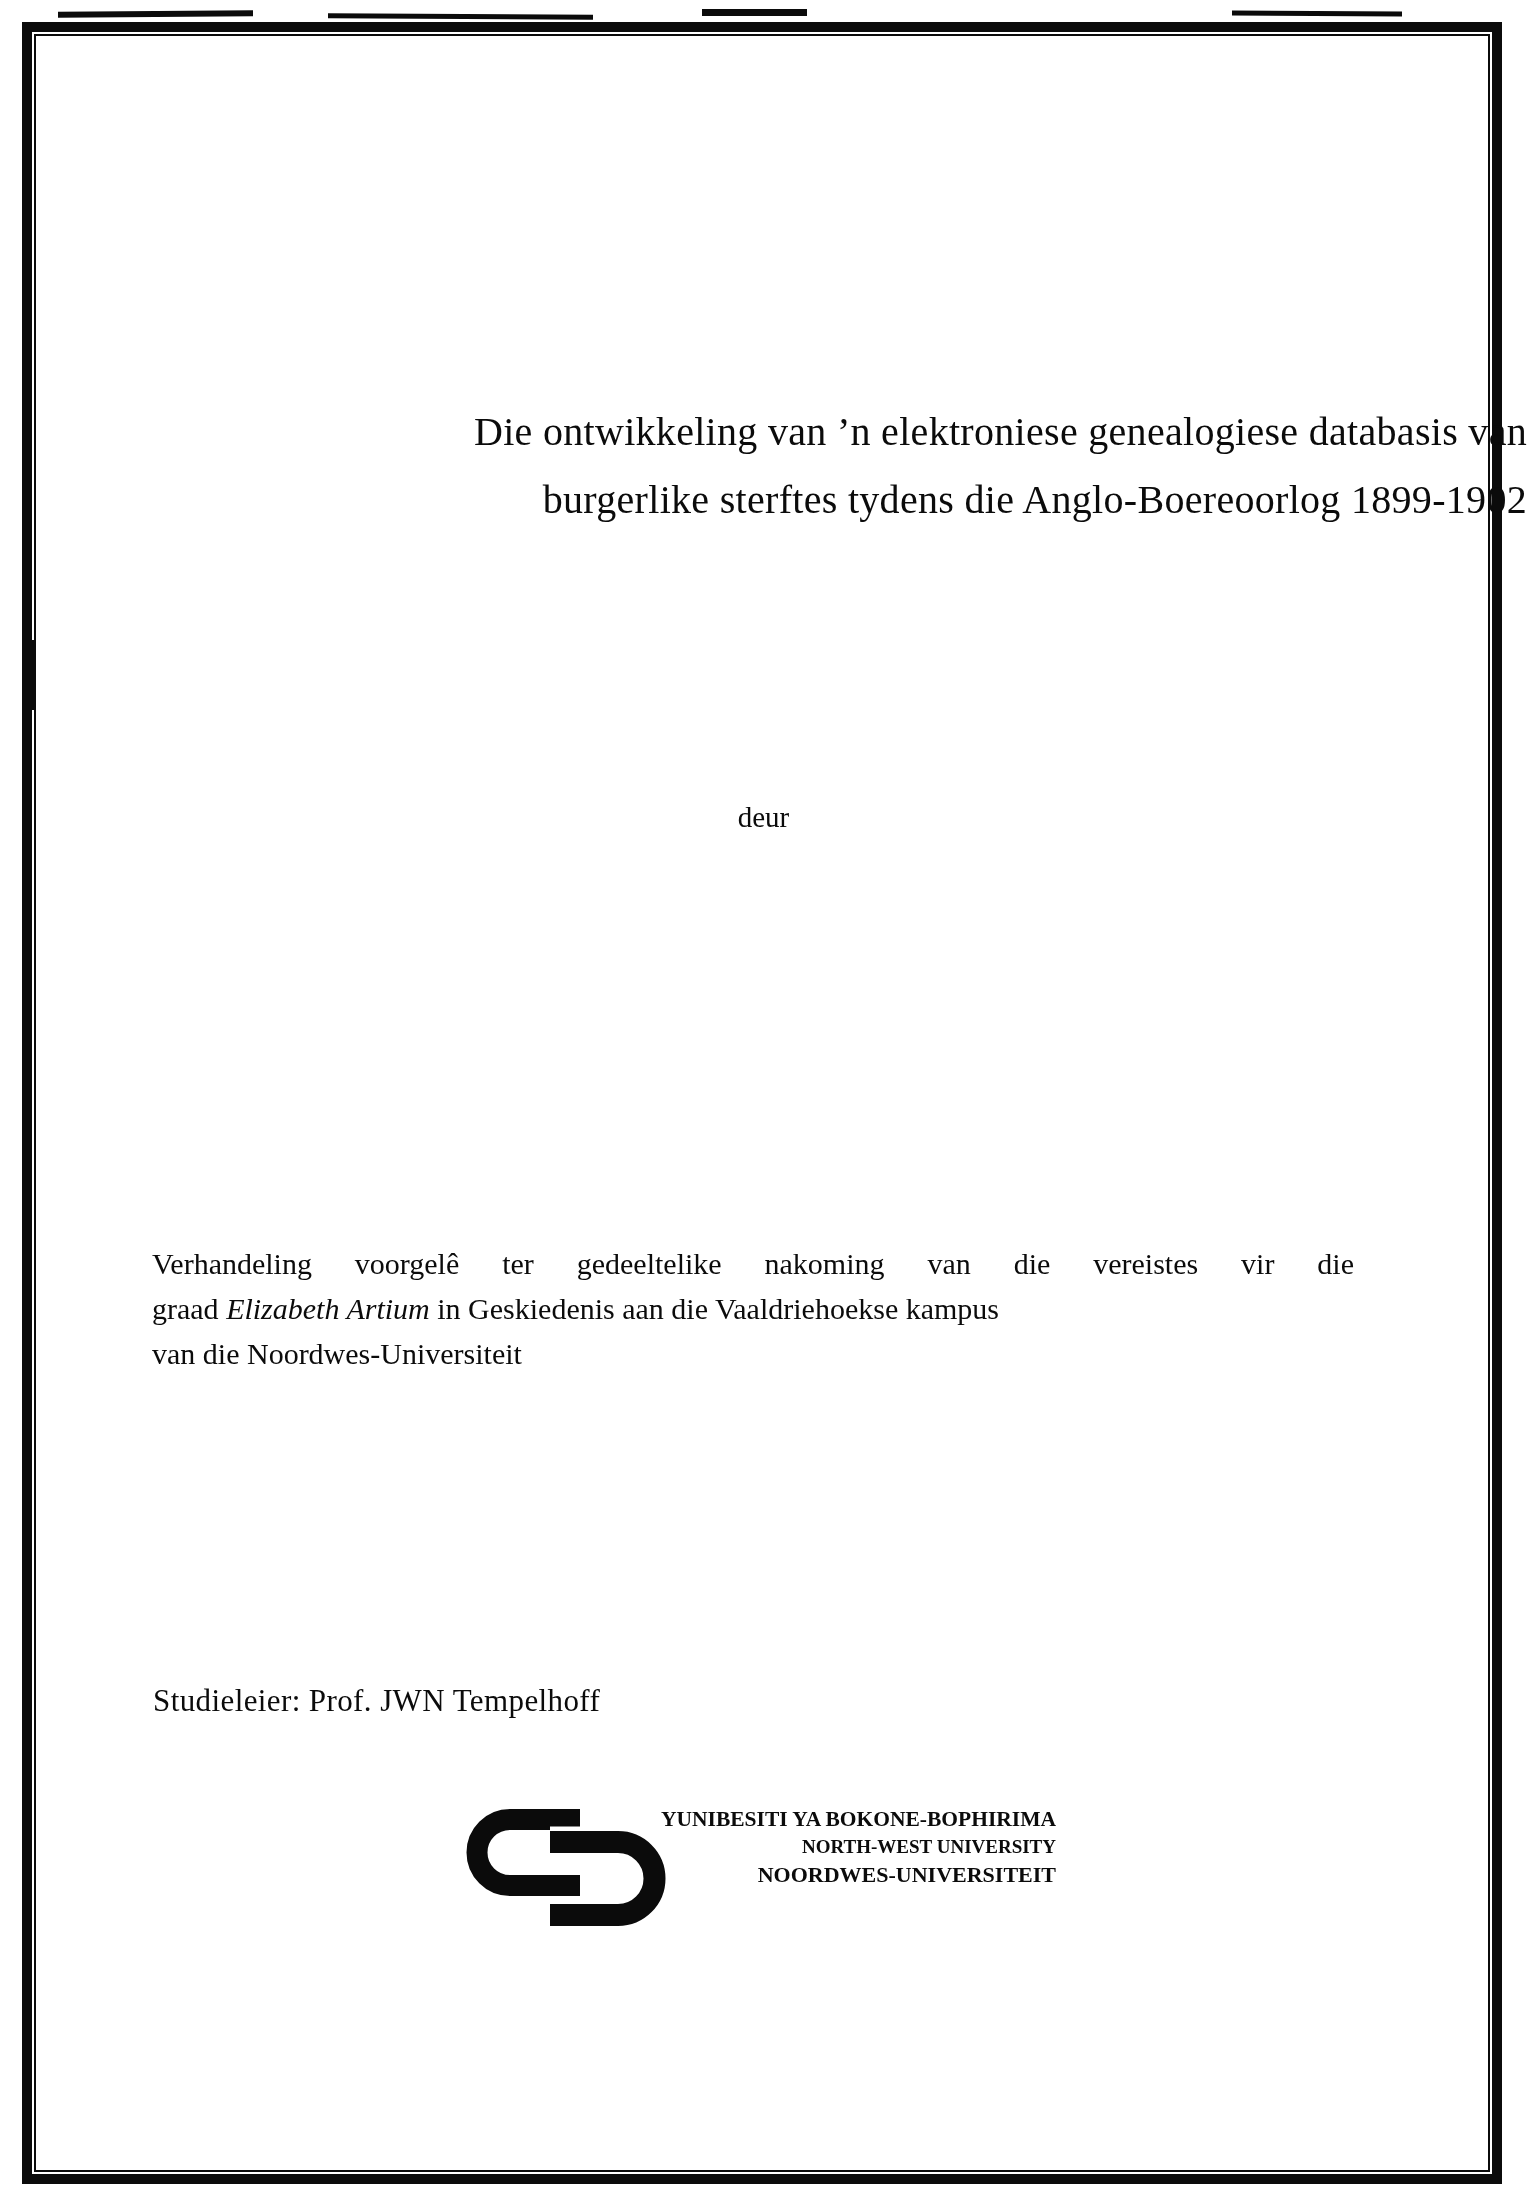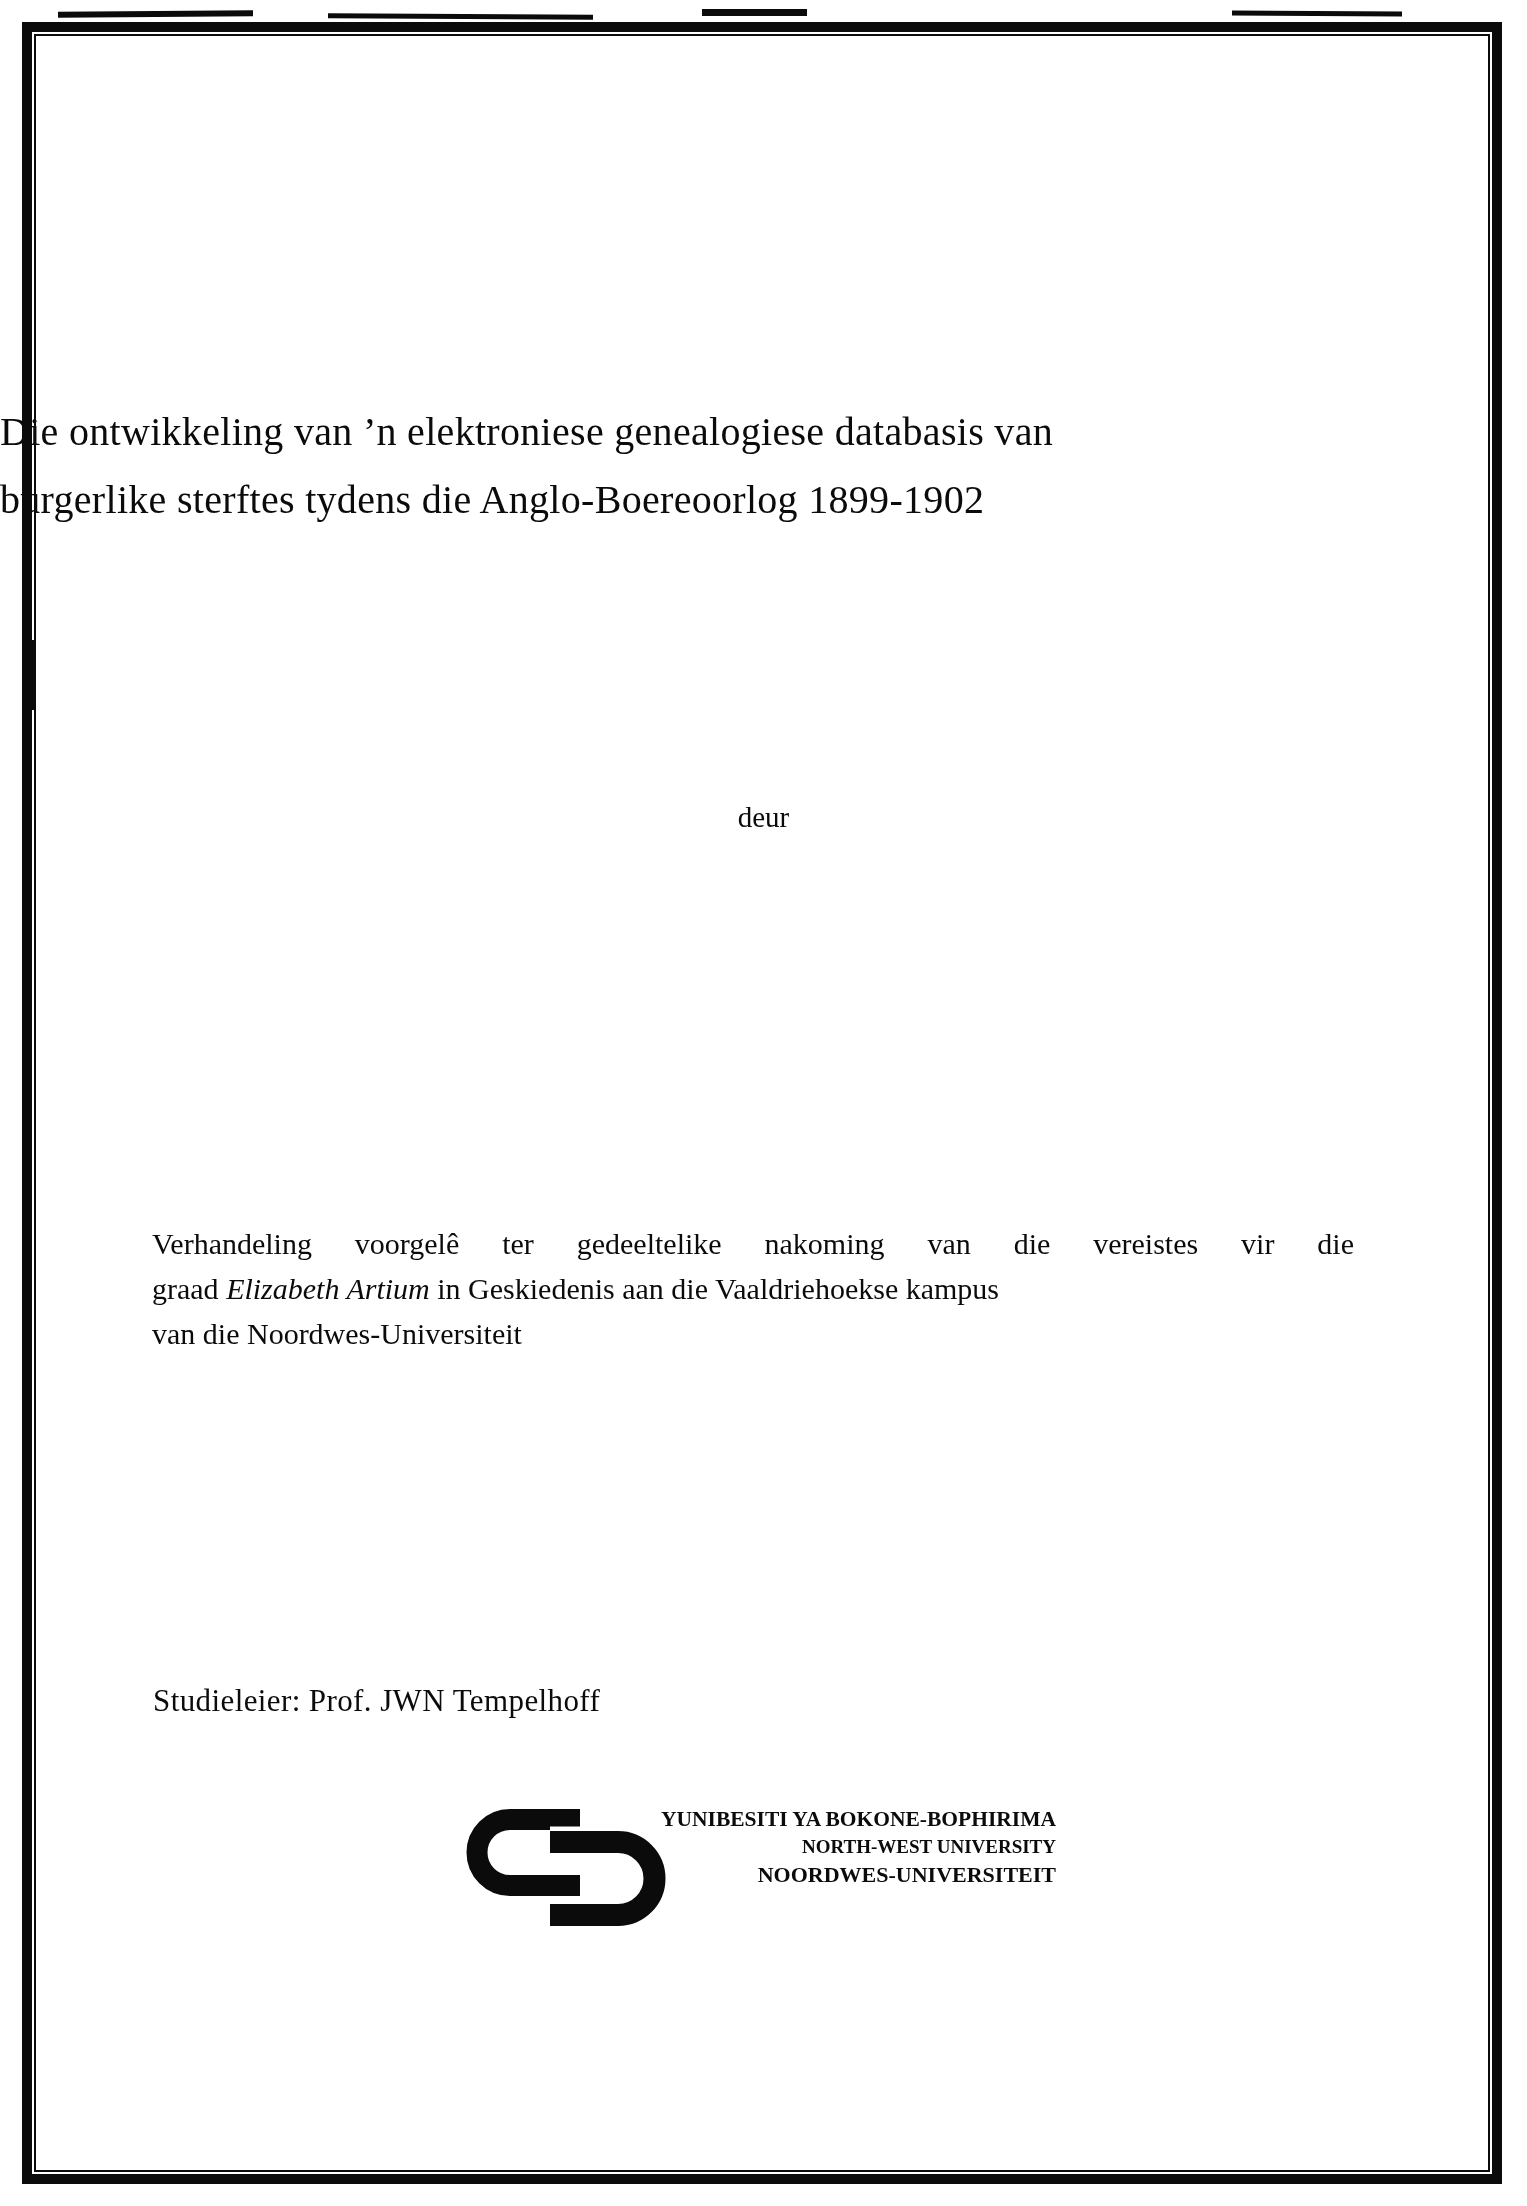--- a/index.html
+++ b/index.html
@@ -19,36 +19,36 @@
   .a5 { left:24px;  top:640px; width:12px; height:70px; }
   
   .frame-outer {
     position:absolute; left:22px; top:22px; width:1480px; height:2162px;
     border:10px solid var(--ink);
   }
   .frame-inner { position:absolute; inset:2px; border:2px solid var(--ink); }
   
   .title {
     position:absolute; top:398px; left:0; width:100%;
-    text-align:left; font-size:40px; font-weight:normal; line-height:68px;
+    text-align:right; font-size:40px; font-weight:normal; line-height:68px;
     letter-spacing:0.3px;
   }
   .byline {
     position:absolute; top:801px; left:0; width:100%;
     text-align:center; font-size:29px;
   }
   .author {
     position:absolute; top:960px; left:0; width:100%;
     text-align:center; font-size:35px;
   }
   .statement {
     position:absolute; top:1221px; left:152px; width:1202px;
     font-size:30px; line-height:45px;
   }
-  .statement .justified { text-align:justify; text-align-last:justify; }
+  .statement .justified { text-align:justify; text-align-last:justify;margin-top:20px; }
   .statement em { font-style:italic; }
   .supervisor-block {
     position:absolute; top:1648px; left:153px;
     font-size:31px; line-height:47px; letter-spacing:0.4px;margin-top:29px;
   }
   
   .logo { position:absolute; left:455px; top:1799px; width:610px; height:135px; }
   .logo-mark { position:absolute; left:0; top:0; width:220px; height:130px; }
   .logo-text {
     position:absolute; left:133px; top:6px; width:468px; text-align:right;

